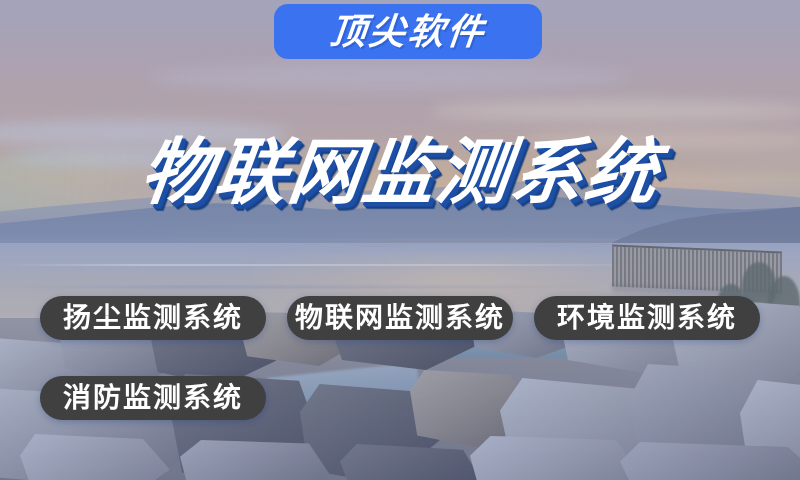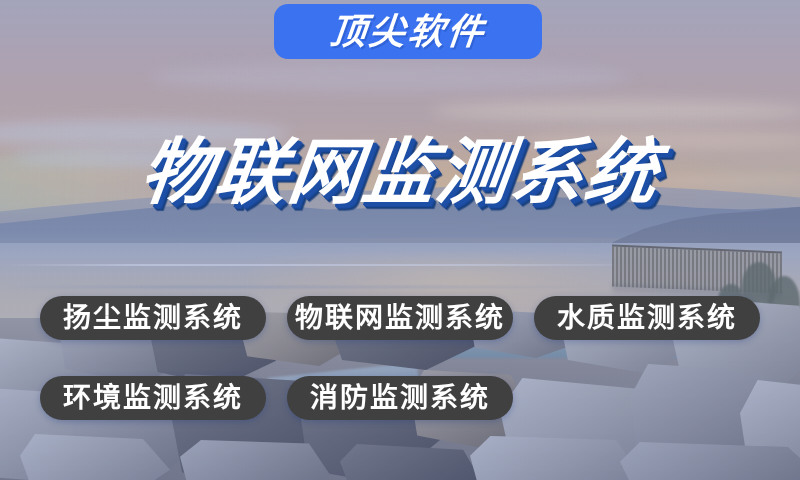--- a/index.html
+++ b/index.html
@@ -383,23 +383,20 @@
 
 
     <div class="tag-grid">
       <div class="tag-pill">
         <span class="tag-pill-text">扬尘监测系统</span>
       </div>
       <div class="tag-pill">
         <span class="tag-pill-text">物联网监测系统</span>
       </div>
       <div class="tag-pill">
-        <span class="tag-pill-text">水质监测系统</span>
-      </div>
-      <div class="tag-pill">
         <span class="tag-pill-text">环境监测系统</span>
       </div>
       <div class="tag-pill">
         <span class="tag-pill-text">消防监测系统</span>
       </div>
     </div>
 
   </div>
 </div>
 

